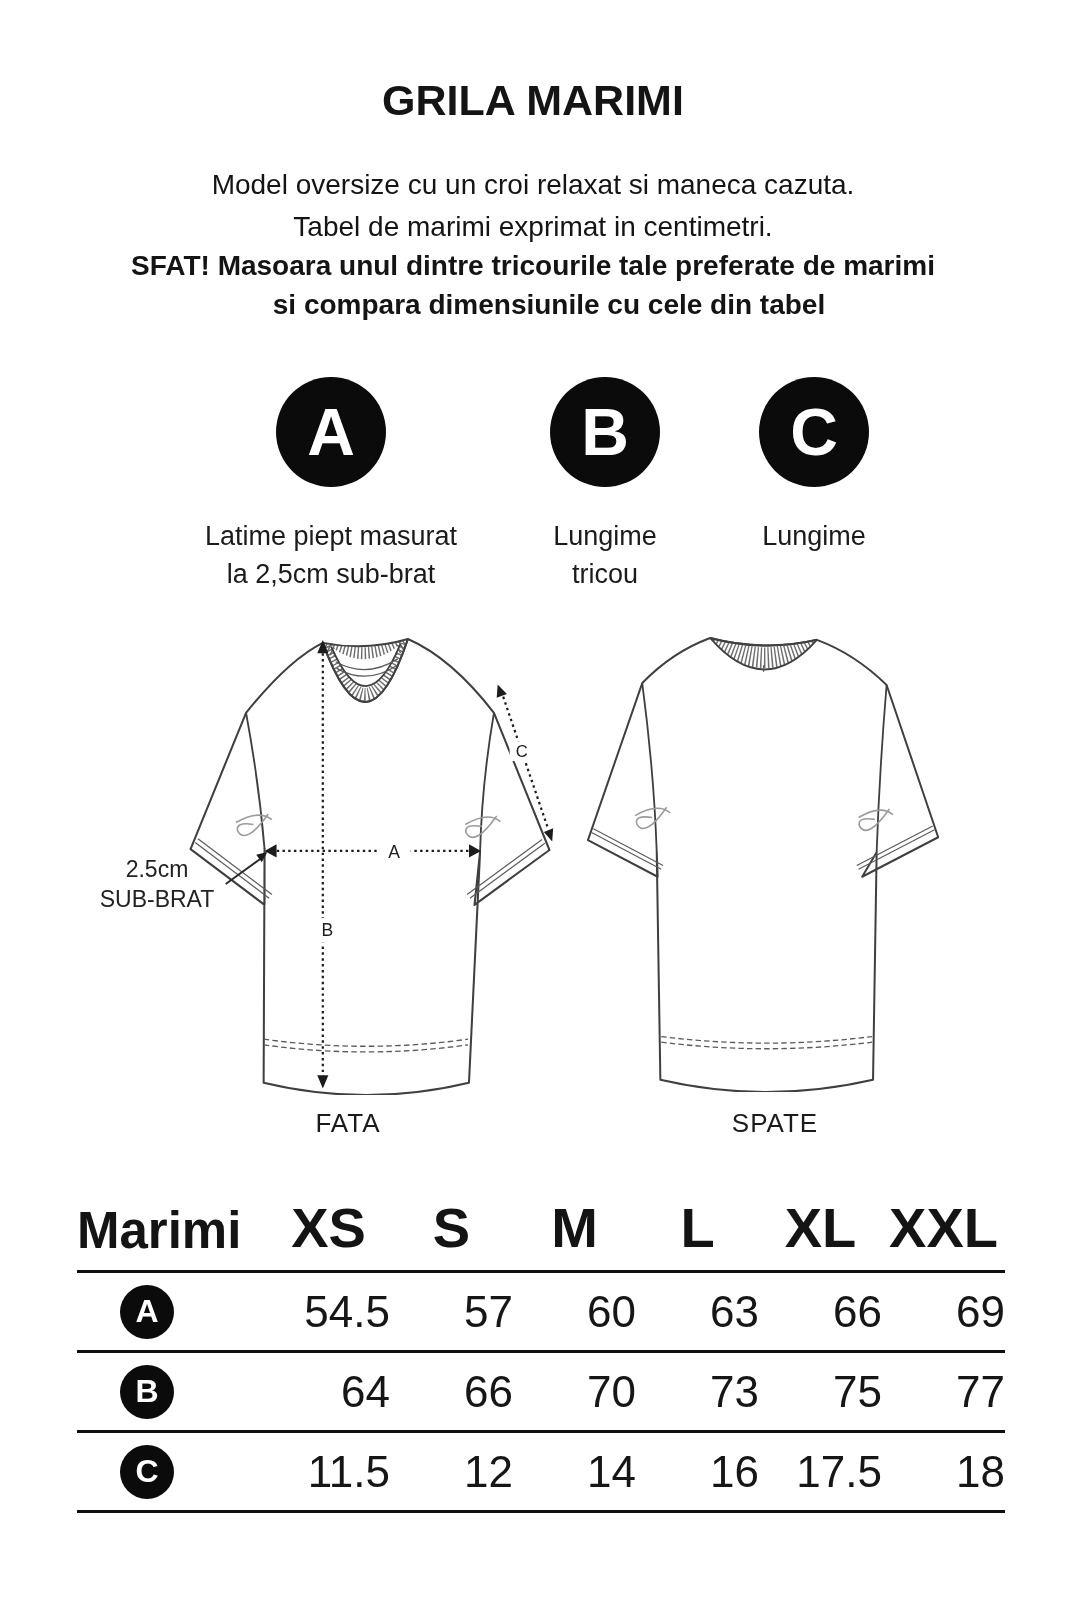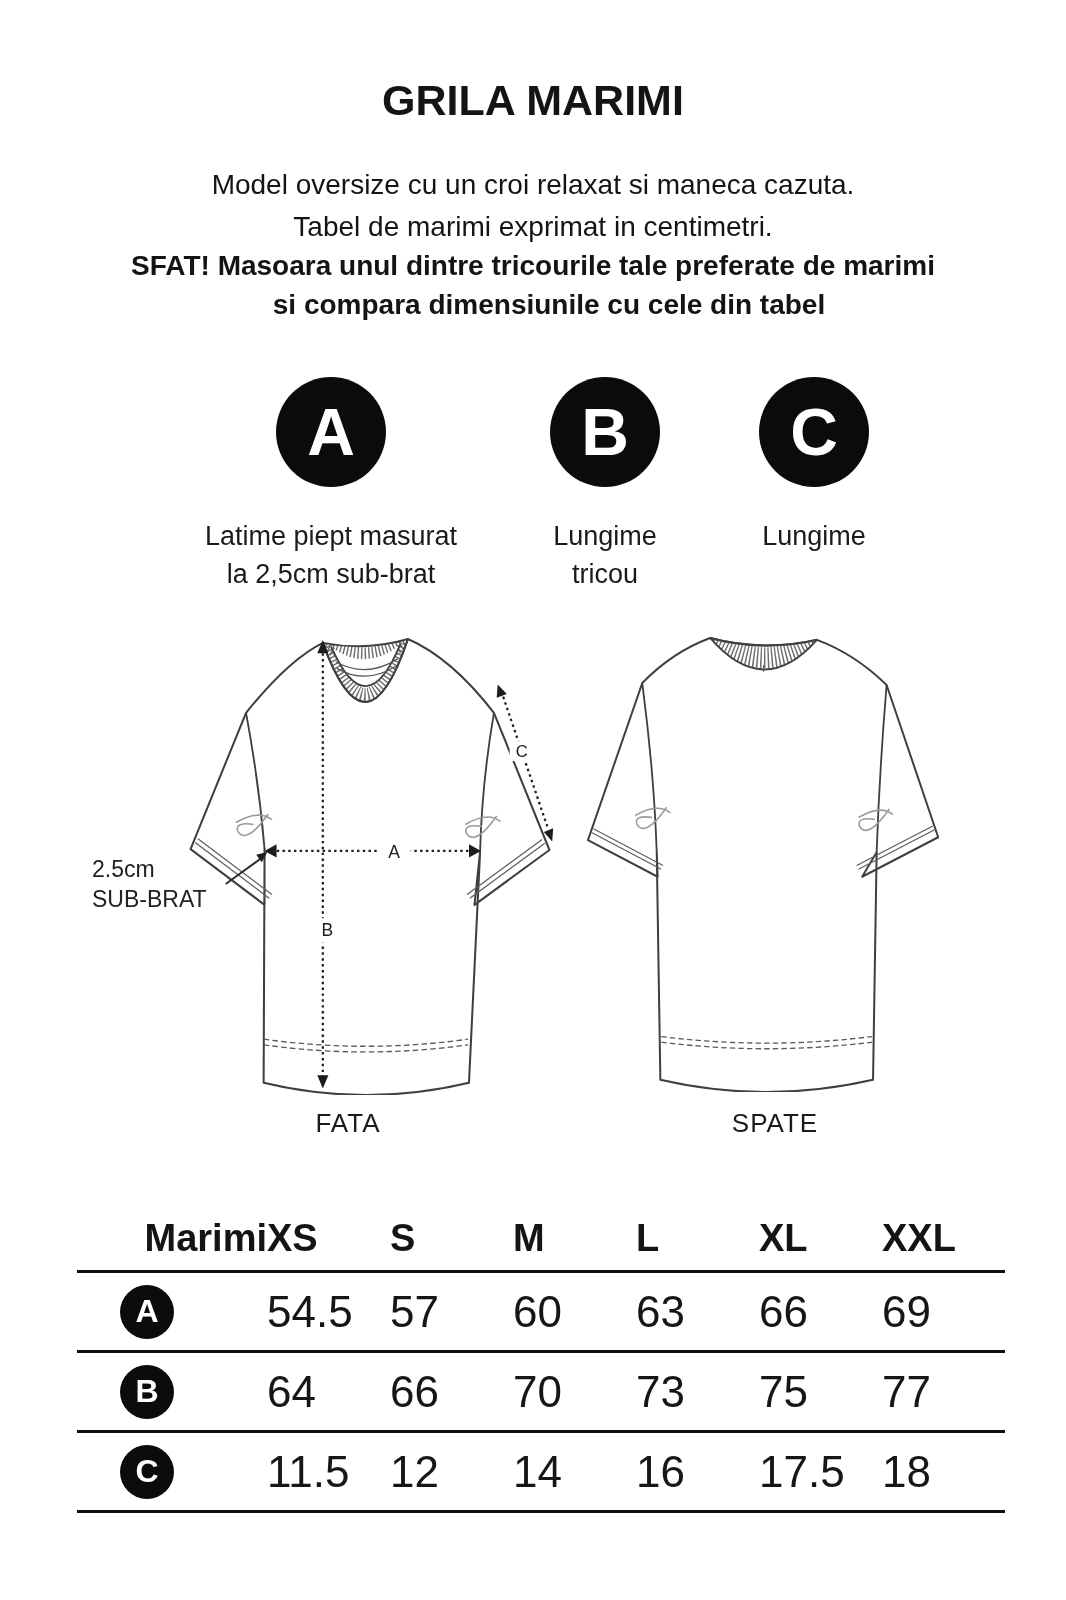--- a/index.html
+++ b/index.html
@@ -14,32 +14,32 @@
   .tip{font-size:28px;font-weight:700;}
   .tip1{top:250px;}
   .tip2{top:289px;margin-left:16px;}
   .legend-item{position:absolute;top:377px;width:300px;text-align:center;}
   .legend-a{left:181px;} .legend-b{left:455px;} .legend-c{left:664px;}
   .legend-circle{width:110px;height:110px;border-radius:50%;background:#0b0b0b;color:#fff;
     font-size:66px;font-weight:700;display:flex;align-items:center;justify-content:center;margin:0 auto;}
   .legend-label{margin-top:30px;font-size:27px;line-height:38px;color:#1b1b1b;}
   .svg-front{left:185px;top:622px;width:370px;height:473px;}
   .svg-back{left:578px;top:622px;width:362px;height:470px;}
-  .note{left:92px;top:854px;width:130px;text-align:left;font-size:23px;line-height:30px;color:#222;}
+  .note{left:92px;top:854px;width:130px;text-align:center;font-size:23px;line-height:30px;color:#222;}
   .shirt-label{top:1108px;width:160px;text-align:center;font-size:26px;letter-spacing:1px;color:#1b1b1b;}
   .fata{left:268px;} .spate{left:695px;}
   .sizetable{left:77px;top:1188px;width:928px;}
   .t-header,.t-row{display:grid;grid-template-columns:190px repeat(6,1fr);box-sizing:border-box;}
   .t-header{height:85px;border-bottom:3px solid #101010;align-items:end;padding-bottom:10px;}
-  .t-h-label{font-size:38px;font-weight:700;text-align:right;}
-  .t-h-size{font-size:38px;font-weight:700;}
+  .t-h-label{font-size:51px;font-weight:700;text-align:left;}
+  .t-h-size{font-size:56px;font-weight:700;text-align:center;}
   .t-row{height:80px;border-bottom:3px solid #101010;align-items:center;}
   .t-badge{width:54px;height:54px;border-radius:50%;background:#0b0b0b;color:#fff;font-weight:700;
     font-size:32px;display:flex;align-items:center;justify-content:center;margin-left:43px;}
-  .t-val{font-size:44px;text-align:left;color:#161616;}
+  .t-val{font-size:44px;text-align:right;color:#161616;}
   svg{display:block;}
   .outline{fill:#ffffff;stroke:#3f3f3f;stroke-width:2.2;stroke-linejoin:round;}
   .seam{fill:none;stroke:#3f3f3f;stroke-width:2;}
   .seam-thin{fill:none;stroke:#5a5a5a;stroke-width:1.3;}
   .hemstitch{fill:none;stroke:#5a5a5a;stroke-width:1.4;stroke-dasharray:6 3.5;}
   .rib{fill:none;stroke:#6e6e6e;stroke-dasharray:1.6 2.4;}
   .squig{fill:none;stroke:#9a9a9a;stroke-width:1.7;}
   .dimline{fill:none;stroke:#1c1c1c;stroke-width:2.4;stroke-dasharray:2.6 3.6;}
   .dimtxt{font-family:"Liberation Sans",sans-serif;font-size:19px;fill:#1d1d1d;text-anchor:middle;}
   .arrow{fill:#1c1c1c;stroke:none;}

